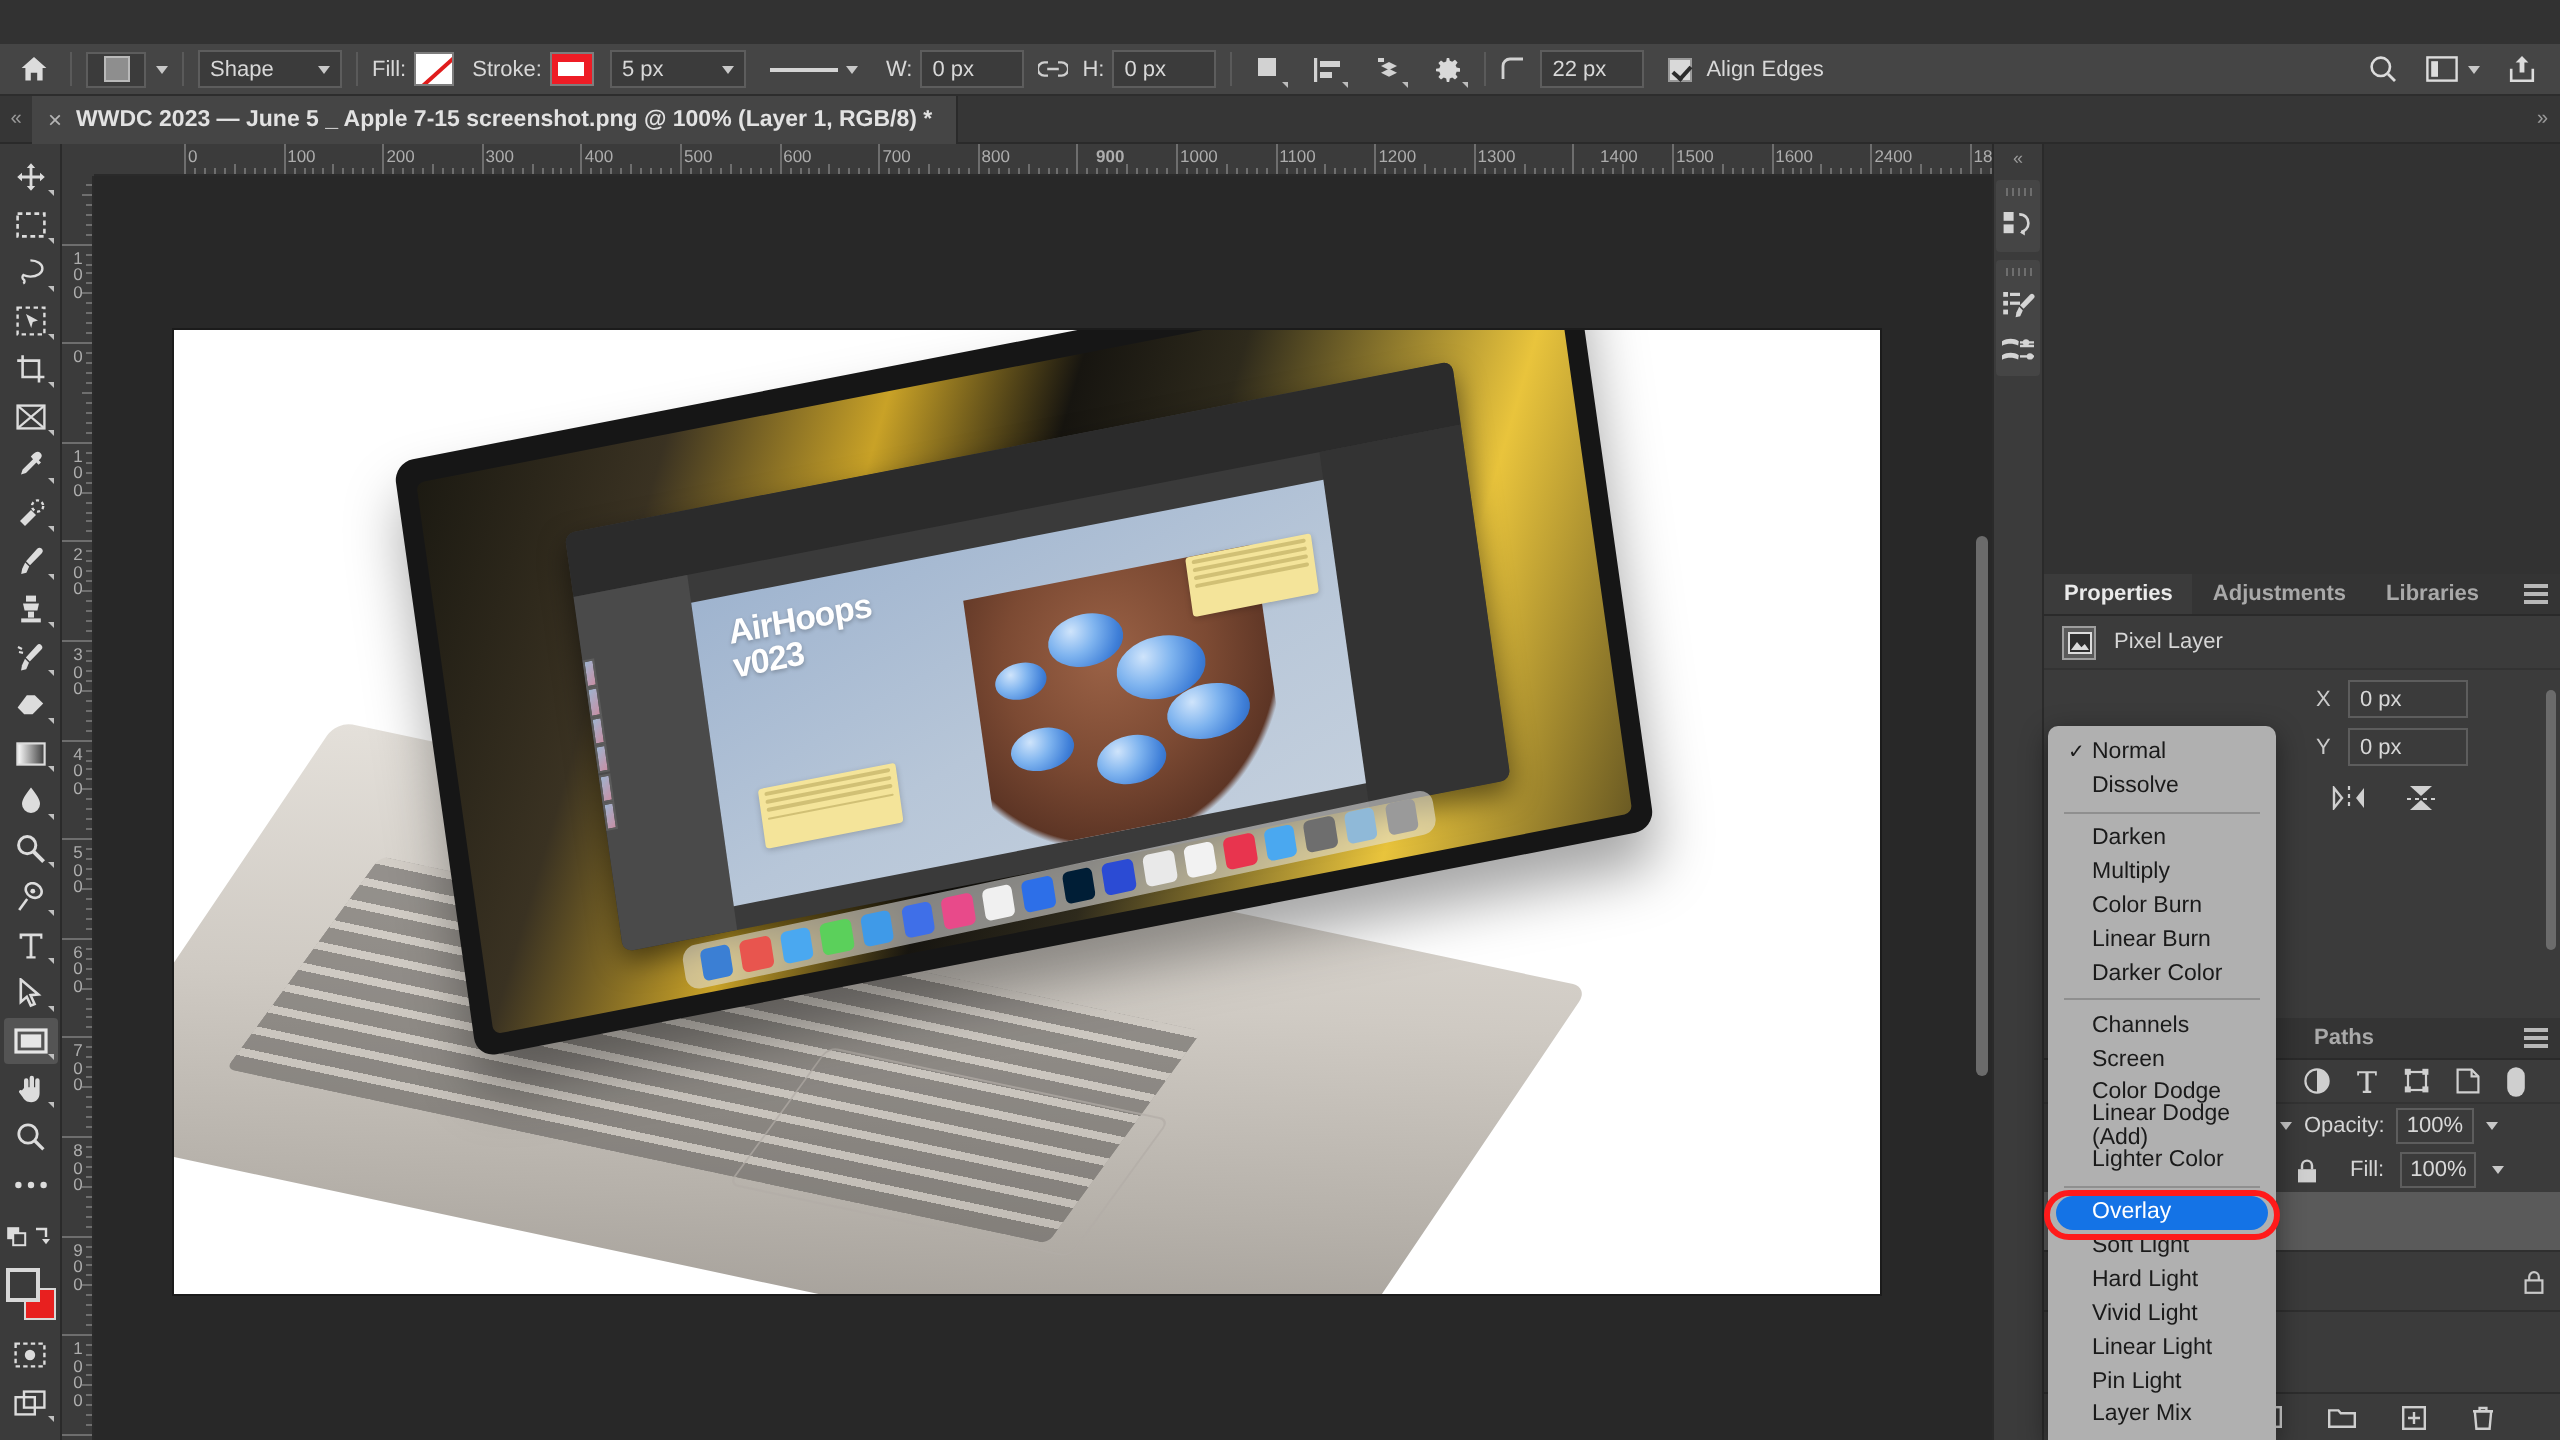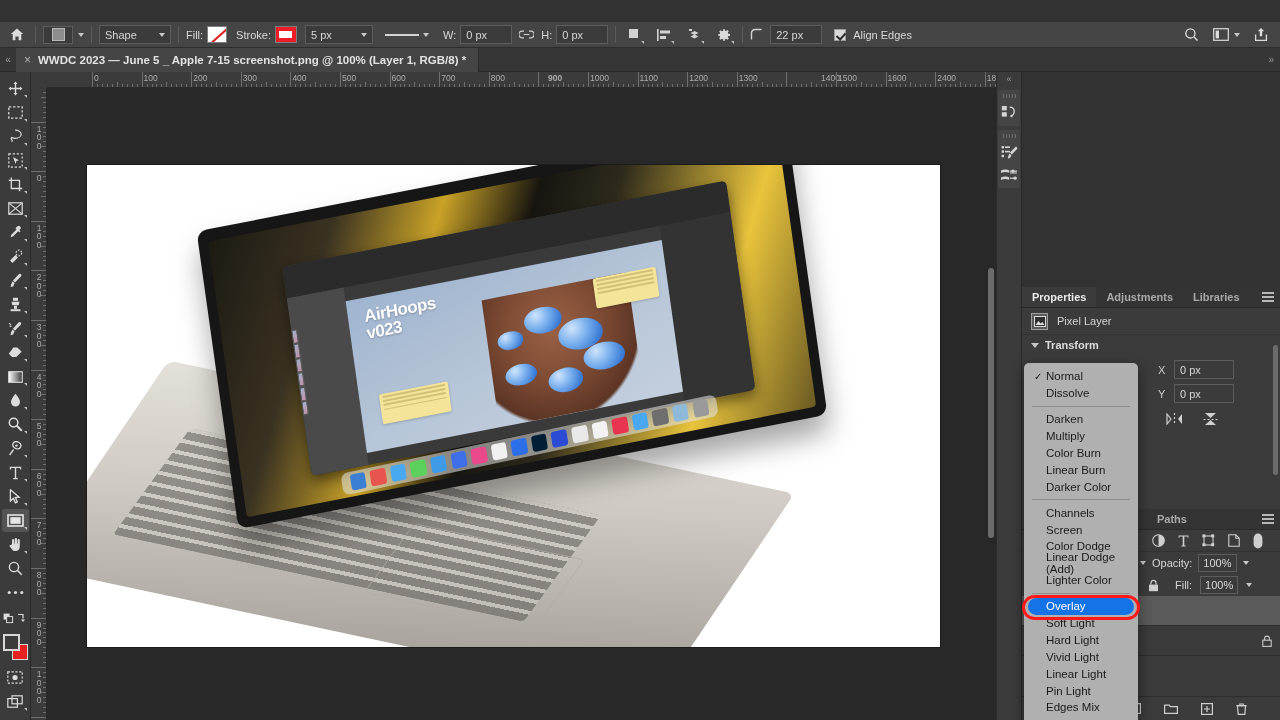--- a/index.html
+++ b/index.html
@@ -758,21 +758,21 @@
       <span class="rtick" style="left: 689.8px; top: 0px; width: 1px; height: 16px;"></span>
       <span class="rtick" style="left: 694.76px; bottom: 0px; width: 1px; height: 3px;"></span>
       <span class="rtick" style="left: 699.72px; bottom: 0px; width: 1px; height: 3px;"></span>
       <span class="rtick" style="left: 704.68px; bottom: 0px; width: 1px; height: 3px;"></span>
       <span class="rtick" style="left: 709.64px; bottom: 0px; width: 1px; height: 3px;"></span>
       <span class="rtick" style="left: 714.6px; bottom: 0px; width: 1px; height: 5px;"></span>
       <span class="rtick" style="left: 719.56px; bottom: 0px; width: 1px; height: 3px;"></span>
       <span class="rtick" style="left: 724.52px; bottom: 0px; width: 1px; height: 3px;"></span>
       <span class="rtick" style="left: 729.48px; bottom: 0px; width: 1px; height: 3px;"></span>
       <span class="rtick" style="left: 734.44px; bottom: 0px; width: 1px; height: 3px;"></span>
-      <span class="rt" style="left: 774px; top: 1px;">1400</span>
+      <span class="rt" style="left: 753px; top: 1px;">1400</span>
       <span class="rtick" style="left: 739.4px; top: 0px; width: 1px; height: 16px;"></span>
       <span class="rtick" style="left: 744.36px; bottom: 0px; width: 1px; height: 3px;"></span>
       <span class="rtick" style="left: 749.32px; bottom: 0px; width: 1px; height: 3px;"></span>
       <span class="rtick" style="left: 754.28px; bottom: 0px; width: 1px; height: 3px;"></span>
       <span class="rtick" style="left: 759.24px; bottom: 0px; width: 1px; height: 3px;"></span>
       <span class="rtick" style="left: 764.2px; bottom: 0px; width: 1px; height: 5px;"></span>
       <span class="rtick" style="left: 769.16px; bottom: 0px; width: 1px; height: 3px;"></span>
       <span class="rtick" style="left: 774.12px; bottom: 0px; width: 1px; height: 3px;"></span>
       <span class="rtick" style="left: 779.08px; bottom: 0px; width: 1px; height: 3px;"></span>
       <span class="rtick" style="left: 784.04px; bottom: 0px; width: 1px; height: 3px;"></span>
@@ -1082,24 +1082,20 @@
     </div>
     <div class="pl-row">
       <span class="pl-thumb">
         <svg width="12" height="11" viewBox="0 0 12 11">
             <rect x="0.5" y="0.5" width="11" height="10" fill="#2f2f2f" stroke="#dcdcdc" stroke-width="1"></rect>
             <path d="M1.5 9l3-4 2.2 2.6L8.4 6l2.1 3z" fill="#dcdcdc"></path>
           </svg>
       </span>
       <span>Pixel Layer</span>
     </div>
-    <div class="sect-hdr">
-      <span class="chev"></span>
-      <span>Transform</span>
-    </div>
     <div class="xy-grid" style="padding-left:136px">
       <div class="xy-line">
         <span class="k">X</span>
         <span class="numfield">0 px</span>
       </div>
       <div class="xy-line">
         <span class="k">Y</span>
         <span class="numfield">0 px</span>
       </div>
       <div class="align-row" style="padding-left:8px">
@@ -1291,18 +1287,18 @@
       <div class="bm-item plainpad">
         <span>Vivid Light</span>
       </div>
       <div class="bm-item plainpad">
         <span>Linear Light</span>
       </div>
       <div class="bm-item plainpad">
         <span>Pin Light</span>
       </div>
       <div class="bm-item plainpad">
-        <span>Edges Mix</span>
+        <span>Layer Mix</span>
       </div>
     </div>
   <div class="redring"></div>
 
 </div>
 
 </body></html>

